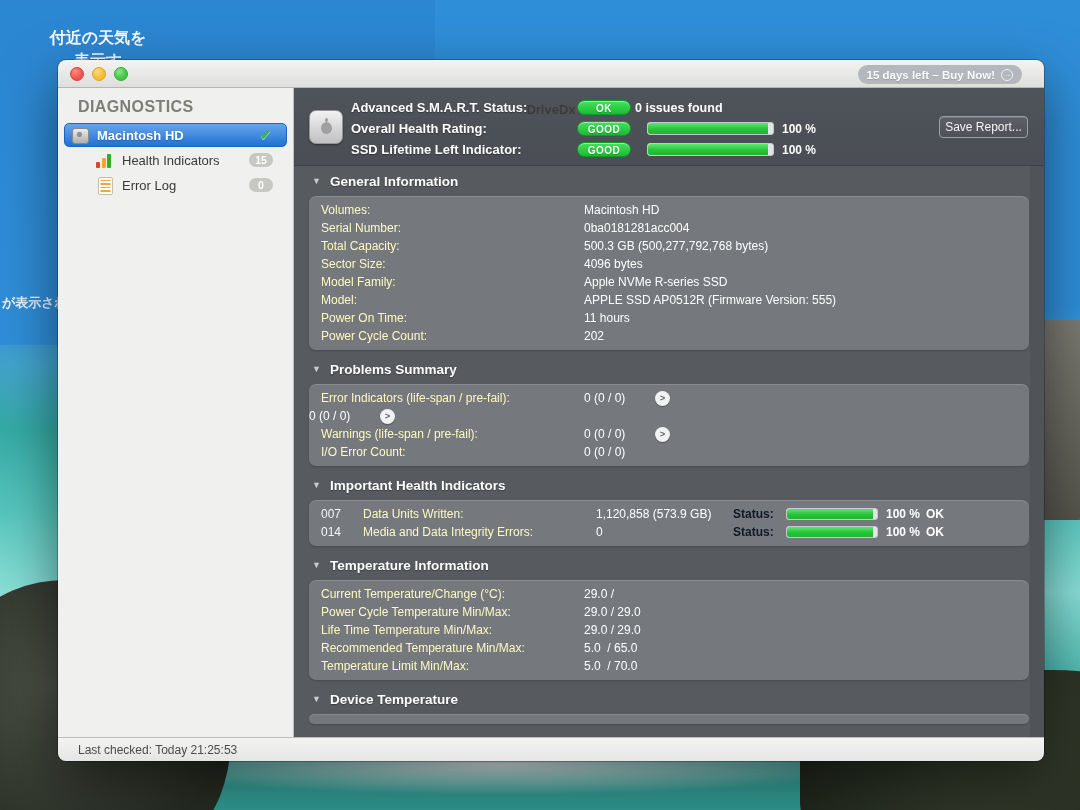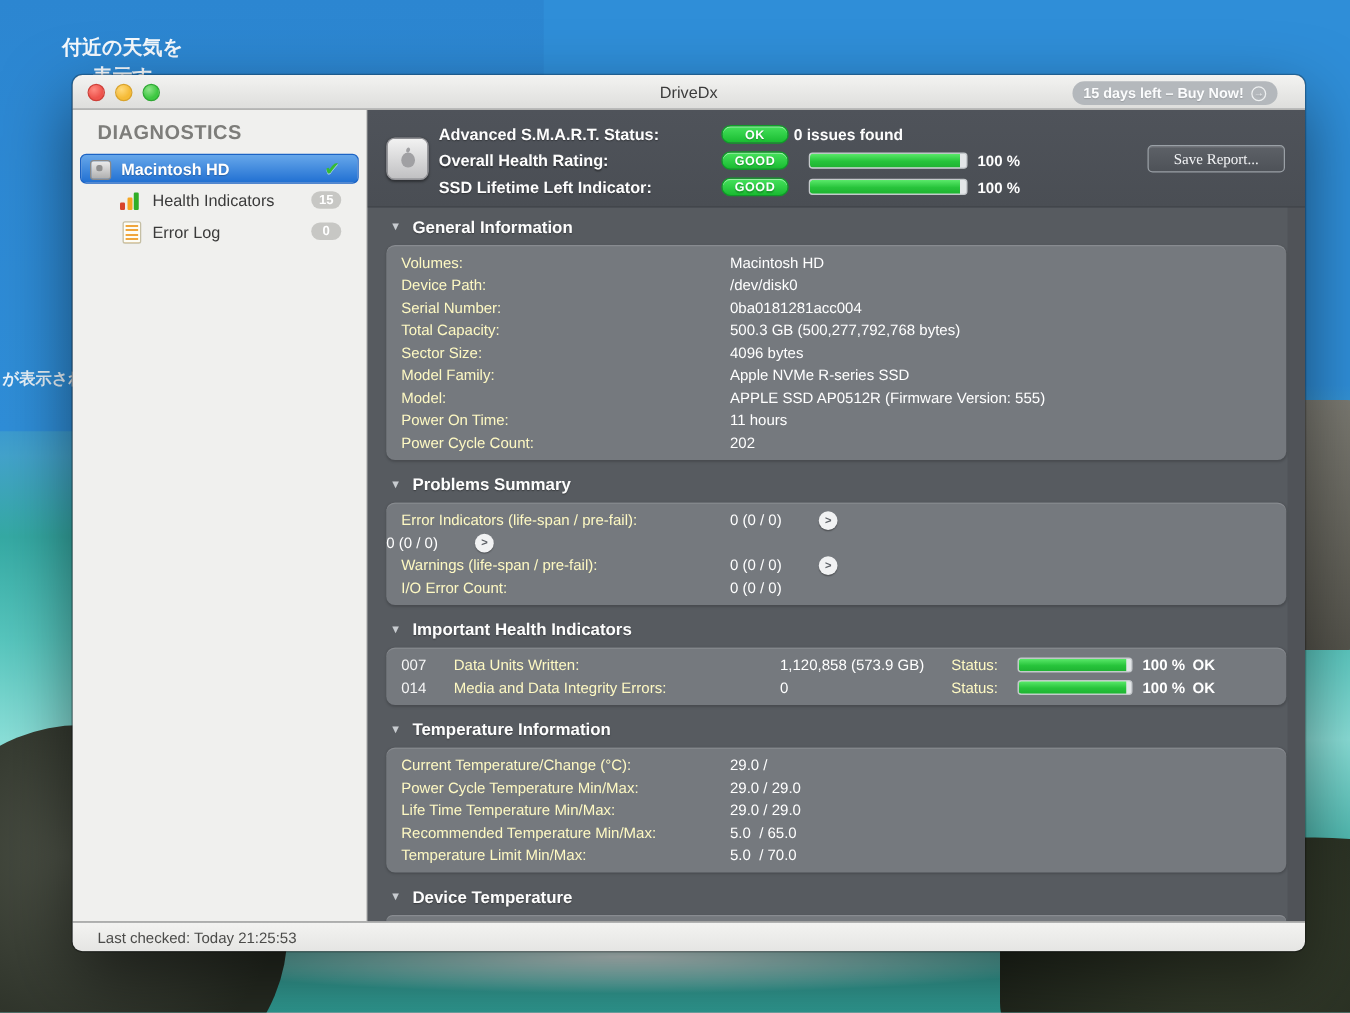--- a/index.html
+++ b/index.html
@@ -32,21 +32,21 @@
   .bg-dialog-side { position:absolute; left:2px; top:294px; color:rgba(255,255,255,.9);
     font-size:13px; font-weight:bold; font-family:"DejaVu Sans",sans-serif; }
 
   
   .window { position:absolute; left:58px; top:60px; width:986px; height:701px;
     border-radius:8px; overflow:hidden; background:#575b60;
     box-shadow:0 22px 55px rgba(0,0,0,.5), 0 0 0 1px rgba(0,0,0,.25); }
 
   .titlebar { position:absolute; left:0; top:0; right:0; height:28px;
     background:linear-gradient(#f3f3f1,#dededc); border-bottom:1px solid #b5b5b3; z-index:5; }
-  .window-title { text-align:center; line-height:28px; font-size:13px; font-weight:normal; color:#3c3c3c; }
+  .window-title { text-align:center; line-height:28px; font-size:13px; font-weight:bold; color:#3c3c3c;margin-top:36px; }
   .lights { position:absolute; left:12px; top:7px; display:flex; gap:8px; }
   .light { width:14px; height:14px; border-radius:50%; }
   .light.red { background:radial-gradient(circle at 35% 30%,#ff8a80,#ee544d 60%); border:1px solid #ce4039; }
   .light.yellow { background:radial-gradient(circle at 35% 30%,#ffd97a,#f5bb37 60%); border:1px solid #d9a32c; }
   .light.green { background:radial-gradient(circle at 35% 30%,#8ee489,#3ec842 60%); border:1px solid #2fa934; }
   .trial-btn { position:absolute; right:22px; top:5px; height:19px; padding:0 9px;
     border-radius:10px; background:#b4b8bc; color:#fbfcfd; font-size:11.5px; font-weight:bold;
     display:flex; align-items:center; gap:6px; text-shadow:0 1px 1px rgba(0,0,0,.15); }
   .trial-arrow { width:12px; height:12px; border:1.5px solid #eef0f1; border-radius:50%;
     display:inline-flex; align-items:center; justify-content:center; font-size:8px; line-height:1; color:#eef0f1; }
@@ -98,45 +98,45 @@
   .badge { width:54px; height:15px; border-radius:8px; text-align:center; line-height:15px;
     font-size:10px; font-weight:bold; color:#fff; letter-spacing:.5px;
     background:linear-gradient(#46e25c,#19bb31); border:1px solid #109a29;
     box-shadow:inset 0 1px 0 rgba(255,255,255,.45); text-shadow:0 1px 1px rgba(0,0,0,.25); }
   .band-text { margin-left:4px; font-size:12.5px; font-weight:bold; color:#fdfdfd; }
   .pbar { position:relative; margin-left:16px; width:127px; height:13px; border-radius:3px;
     background:#e3e6e8; border:1px solid #c4c8cb; overflow:hidden; display:inline-block; }
   .pbar .fill { position:absolute; left:0; top:0; bottom:0; border-radius:2px 0 0 2px;
     background:linear-gradient(#5ae96a 0%,#27c43b 55%,#1fb332 100%); }
   .pct { margin-left:8px; font-size:12px; font-weight:bold; color:#fdfdfd; }
-  .save-btn { position:absolute; right:16px; top:28px; width:110px; height:22px; border-radius:4px;
+  .save-btn { position:absolute; right:16px; top:28px; width:89px; height:22px; border-radius:4px;
     background:linear-gradient(#5d6167,#4e5258); border:1px solid #9aa0a6; color:#f3f4f6;
-    font-size:12px; text-align:center; line-height:20px; box-shadow:inset 0 1px 0 rgba(255,255,255,.15);font-family:Liberation Serif, serif; }
+    font-size:12px; text-align:center; line-height:20px; box-shadow:inset 0 1px 0 rgba(255,255,255,.15); }
 
   .sections { position:absolute; left:0; right:0; top:78px; bottom:0; padding-top:6px; overflow:hidden; }
   .content-scrollbar { position:absolute; right:0; top:78px; bottom:0; width:14px; background:rgba(0,0,0,.08); }
   .sec-header { display:flex; align-items:center; height:18px; margin:0 0 6px 18px; gap:9px; }
   .tri { font-size:9px; color:#c8ccd0; }
   .sec-title { font-size:13.5px; font-weight:bold; color:#fdfdfd; text-shadow:0 1px 1px rgba(0,0,0,.35); }
   .section { margin-bottom:0; }
   .panel { margin:0 15px 10px 15px; background:#75797e; border-radius:7px; padding:5px 0;
     box-shadow:inset 0 1px 0 rgba(255,255,255,.14), 0 1px 2px rgba(0,0,0,.18); }
   .panel.stub { height:10px; padding:0; }
   .row { display:flex; align-items:center; height:18px; font-size:12px; }
   .rl { margin-left:12px; width:263px; color:#fef9c3; }
   .rv { color:#fff; }
   .rv-p { width:63px; }
   .arrow-btn { width:15px; height:15px; border-radius:50%; background:#f1f2f3;
     display:inline-flex; align-items:center; justify-content:center;
     box-shadow:0 1px 1px rgba(0,0,0,.3); margin-left:8px; }
   .chev { color:#5c6066; font-size:9px; font-weight:bold; line-height:1; font-family:"Liberation Sans",sans-serif; }
   .rid { margin-left:12px; width:30px; color:#f6f6f6; }
   .rl-h { width:233px; }
-  .rv-h { width:137px;margin-left:28px; }
-  .sl { width:53px; color:#fef9c3; }
+  .rv-h { width:137px; }
+  .sl { width:53px; color:#0f172a;font-weight:bold; }
   .pbar.small { margin-left:0; width:92px; height:12px; }
   .pct2 { margin-left:8px; width:40px; font-size:12px; font-weight:bold; }
   .rok { font-size:12px; font-weight:bold; }
 
   .statusbar { position:absolute; left:0; right:0; bottom:0; height:24px;
     background:linear-gradient(#f3f3f1,#e5e5e3); border-top:1px solid #bdbdbb; z-index:5; }
   .statusbar span { margin-left:20px; font-size:12px; color:#4b4b49; line-height:24px; display:inline-block; }
 </style>
 </head>
 <body>
@@ -234,24 +234,20 @@
             <div class="sec-header">
               <span class="tri">▼</span>
               <span class="sec-title">General Information</span>
             </div>
             <div class="panel">
               <div class="row">
                 <span class="rl">Volumes:</span>
                 <span class="rv">Macintosh HD</span>
               </div>
               <div class="row">
-                <span class="rl">Device Path:</span>
-                <span class="rv">/dev/disk0</span>
-              </div>
-              <div class="row">
                 <span class="rl">Serial Number:</span>
                 <span class="rv">0ba0181281acc004</span>
               </div>
               <div class="row">
                 <span class="rl">Total Capacity:</span>
                 <span class="rv">500.3 GB (500,277,792,768 bytes)</span>
               </div>
               <div class="row">
                 <span class="rl">Sector Size:</span>
                 <span class="rv">4096 bytes</span>

